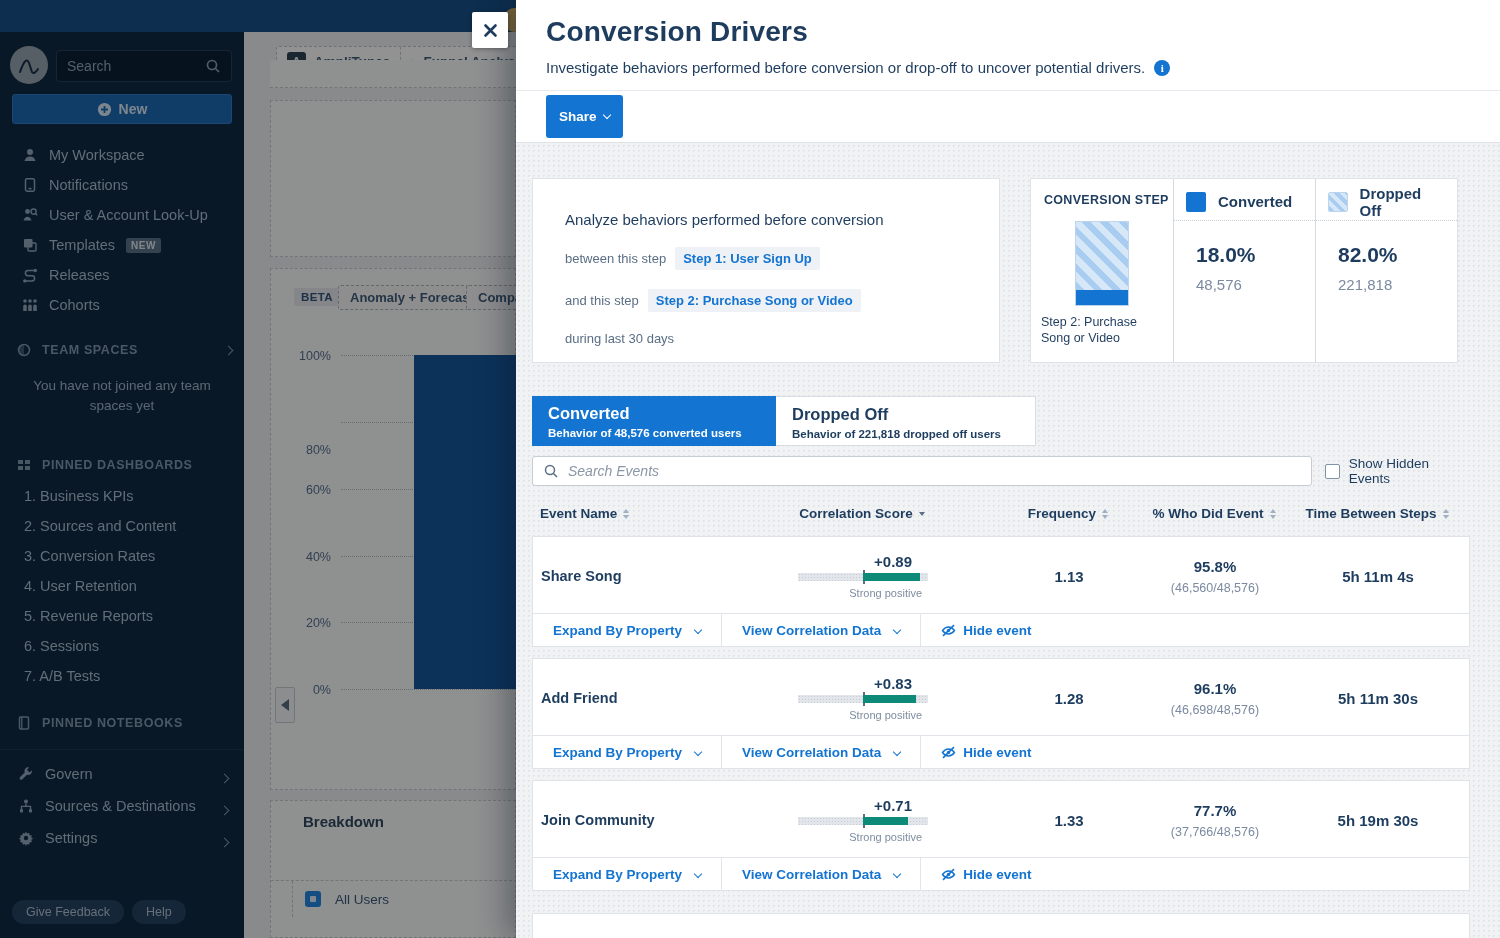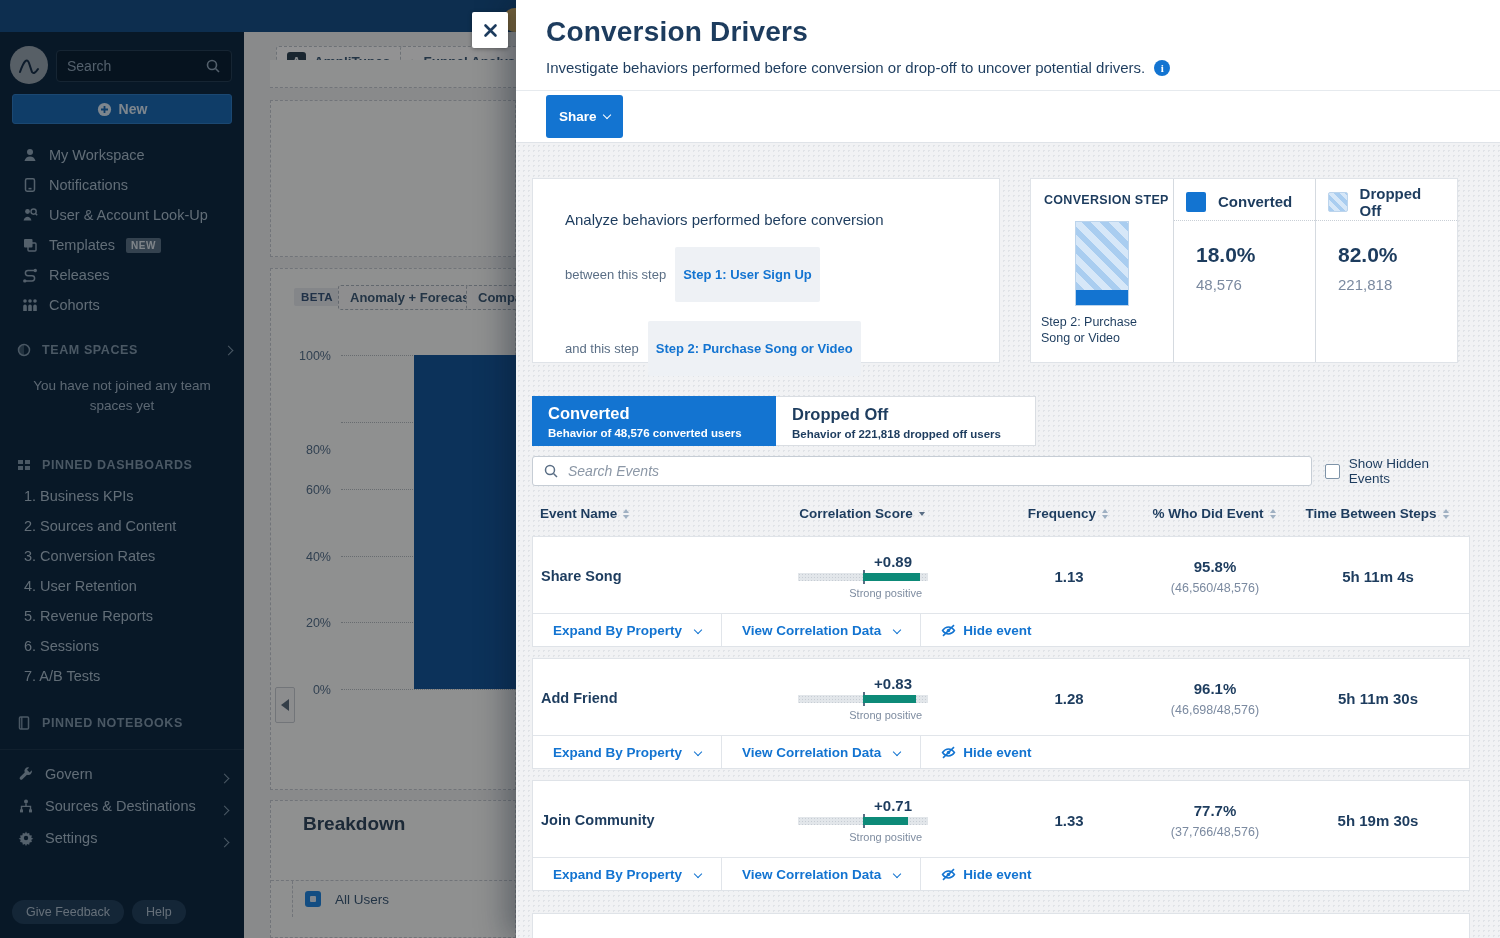--- a/index.html
+++ b/index.html
@@ -31,21 +31,21 @@
   .chip { position:absolute; height:30px; background:#fbfcfd; border:1px dashed #bcc3cb; border-radius:3px; display:flex; align-items:center; gap:8px; padding:0 10px; font-size:13.5px; font-weight:bold; color:#3f5c79; white-space:nowrap; }
   .chip-ico-a { width:19px; height:19px; background:#2e4254; color:#e8edf2; border-radius:3px; font-size:11px; font-weight:bold; display:flex; align-items:center; justify-content:center; }
   .bg-panel { position:absolute; background:#f7f8f9; border:1px dashed #c3c9d0; }
   .beta-tag { position:absolute; left:23px; top:19px; background:#e3e7ec; color:#37557a; font-size:11.5px; font-weight:bold; padding:3px 7px; border-radius:2px; letter-spacing:.4px; }
   .bg-btn { position:absolute; top:16px; height:25px; background:#f4f5f7; border:1px dashed #aab3bd; border-radius:3px; font-size:13px; font-weight:bold; color:#3f5c79; display:flex; align-items:center; padding:0 11px; white-space:nowrap; }
   .ylab { position:absolute; width:44px; text-align:right; font-size:12.5px; color:#55708c; }
   .gline { position:absolute; left:70px; right:0; border-top:1px dotted #b3bac2; }
   .bg-bar { position:absolute; left:143px; top:86px; width:103px; height:334px; background:#16579c; }
   .pager { position:absolute; left:4px; top:418px; width:20px; height:36px; background:#f2f3f5; border:1px solid #c5cad1; border-radius:2px; display:flex; align-items:center; justify-content:center; }
   .pager .tri-l { width:0; height:0; border-top:6px solid transparent; border-bottom:6px solid transparent; border-right:8px solid #5a6b7d; }
-  .bk-title { position:absolute; left:32px; top:12px; font-size:19px; font-weight:bold; color:#31485f; }
+  .bk-title { position:absolute; left:32px; top:12px; font-size:15px; font-weight:bold; color:#31485f; }
   .bk-row { position:absolute; left:0; width:246px; height:37px; display:flex; align-items:center; border-top:1px dashed #c3c9d0; }
   .bk-gut { width:22px; align-self:stretch; border-right:1px dashed #c3c9d0; }
   .bk-ico { width:16px; height:16px; border-radius:3px; background:#2186e0; margin-left:12px; position:relative; }
   .bk-ico::after { content:""; position:absolute; left:5px; top:5px; width:6px; height:6px; background:#dce9f6; border-radius:1px; }
   .bk-label { margin-left:14px; font-size:13.5px; font-weight:bold; color:#3c5a78; }
   .bk-label.normal { font-weight:normal; }
   .sorter { margin-left:auto; margin-right:10px; display:flex; flex-direction:column; gap:2px; }
   .tri-u { width:0; height:0; border-left:4px solid transparent; border-right:4px solid transparent; border-bottom:5px solid #7c8ea0; }
   .tri-d { width:0; height:0; border-left:4px solid transparent; border-right:4px solid transparent; border-top:5px solid #7c8ea0; }
 
@@ -62,21 +62,21 @@
   .share-btn { background:#1374d1; color:#fff; font-size:13.5px; font-weight:bold; border:none; border-radius:3px; height:43px; padding:0 13px; display:flex; align-items:center; gap:7px; cursor:pointer; }
   .chev-w { width:6px; height:6px; border-right:1.6px solid #fff; border-bottom:1.6px solid #fff; transform:rotate(45deg); display:inline-block; margin-top:-3px; }
   .chev-b { width:6px; height:6px; border-right:1.6px solid #1374d1; border-bottom:1.6px solid #1374d1; transform:rotate(45deg); display:inline-block; margin-left:6px; vertical-align:2px; }
   .p-content { height:795px; background:#f1f2f4; background-image:radial-gradient(#e0e3e7 1px, transparent 1px); background-size:5px 5px; padding:35px 30px 0 16px; overflow:hidden; }
 
   .top-row { display:flex; gap:30px; height:185px; }
   .card { background:#fff; border:1px solid #dfe3e8; }
   .analyze-card { width:468px; padding:32px 32px 0 32px; }
   .an-title { font-size:15px; color:#1d3c5e; }
   .an-line { margin-top:19px; font-size:13px; color:#5a6e85; display:flex; align-items:center; gap:9px; }
-  .an-chip { background:#eef1f5; color:#1374d1; font-weight:bold; padding:20px 8px; border-radius:2px; font-size:13px; }
+  .an-chip { background:#eef1f5; color:#1374d1; font-weight:bold; padding:4px 8px; border-radius:2px; font-size:13px; }
 
   .step-card { width:428px; display:flex; }
   .step-col { width:143px; border-right:1px solid #d5dae0; padding:14px 12px; position:relative; }
   .step-col:last-child { border-right:none; width:142px; }
   .cs-head { font-size:12.5px; font-weight:bold; color:#1d3c5e; letter-spacing:.3px; white-space:nowrap; margin-left:1px; }
   .mini-bar { position:absolute; left:44px; top:42px; width:54px; height:85px; display:flex; flex-direction:column; border:1px solid #bcd4ec; }
   .mini-dropped { background:repeating-linear-gradient(45deg,#a9cdf0 0 6px,#d6e7f8 6px 13px); }
   .mini-converted { background:#1374d1; }
   .cs-caption { position:absolute; left:10px; top:135px; width:128px; font-size:12.5px; color:#1d3c5e; line-height:1.3; }
   .leg-row { height:42px; display:flex; align-items:center; gap:12px; margin:-14px -12px 0 -12px; padding:14px 12px 10px 12px; border-bottom:1px dotted #c9cfd6; }

